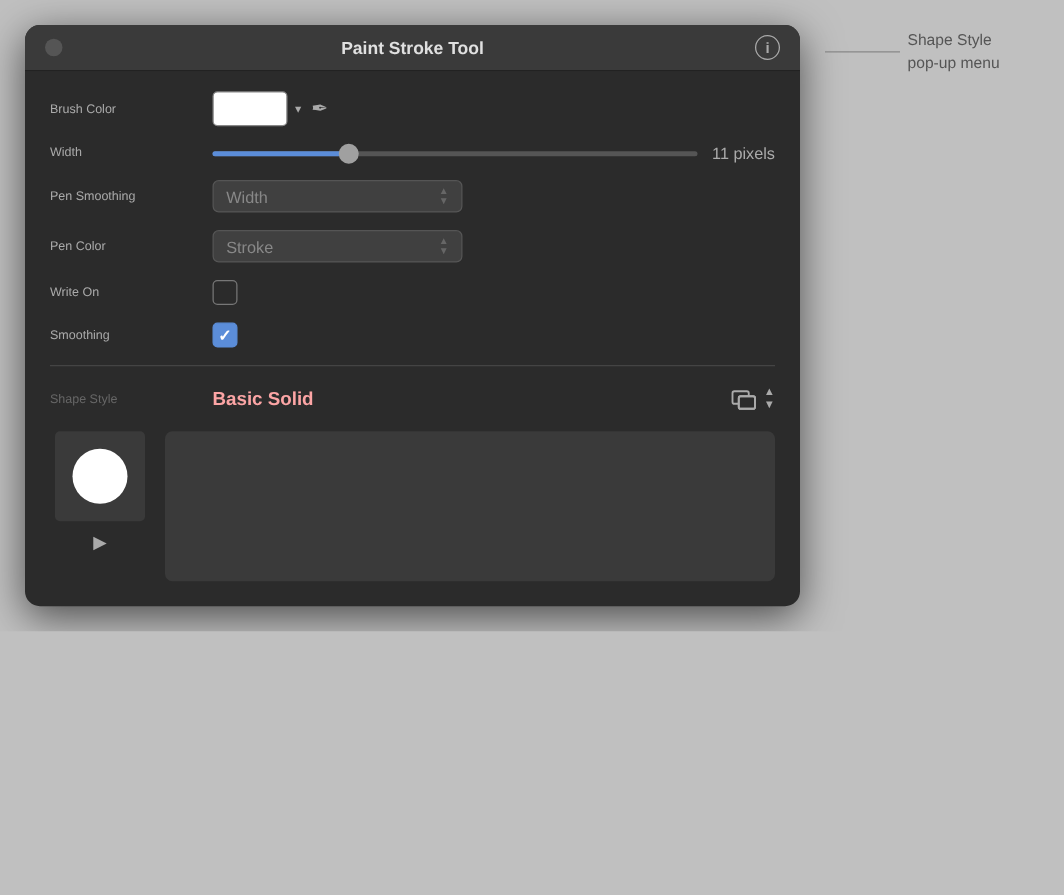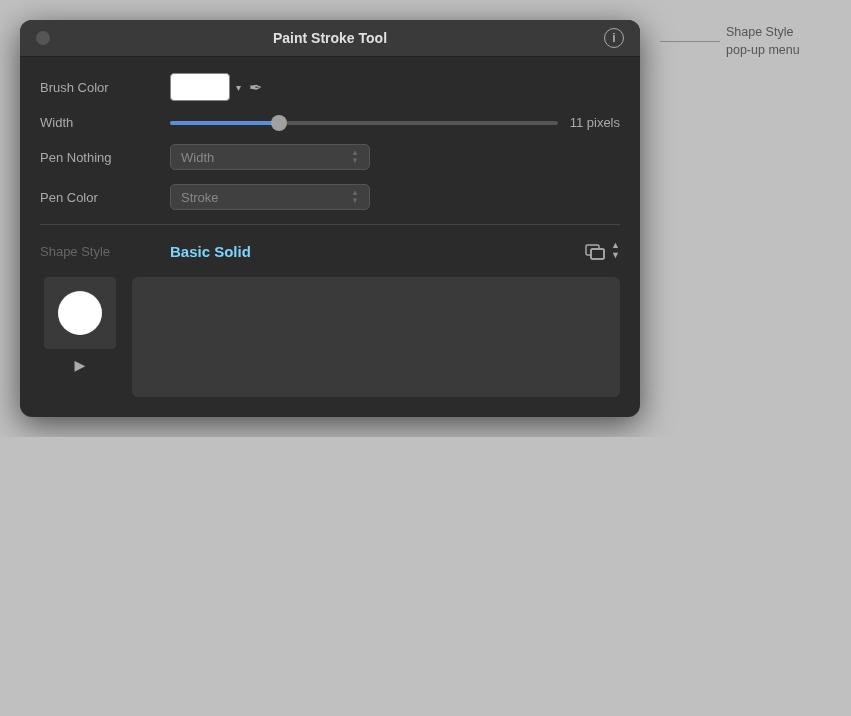--- a/index.html
+++ b/index.html
@@ -68,21 +68,21 @@
     }
 
     .row {
       display: flex;
       align-items: center;
       margin-bottom: 14px;
     }
 
     .label {
       width: 130px;
-      font-size: 13px;
+      font-size: 10px;
       color: #aaa;
       flex-shrink: 0;
     }
 
     .label-dim {
       color: #666;
     }
 
     
     .color-swatch {
@@ -209,21 +209,21 @@
     
     .shape-style-row {
       display: flex;
       align-items: center;
       margin-bottom: 14px;
     }
 
     .basic-solid-label {
       font-size: 15px;
       font-weight: 600;
-      color: #7dd3fc;
+      color: #fca5a5;
       flex: 1;
     }
 
     .shape-style-popup {
       display: flex;
       align-items: center;
       gap: 4px;
       cursor: pointer;
     }
 
@@ -343,42 +343,52 @@
         <div class="slider-container">
           <div class="slider-track">
             <div class="slider-fill"></div>
             <div class="slider-thumb"></div>
           </div>
           <span class="pixel-value">11 pixels</span>
         </div>
       </div>
 
       <div class="row">
-        <span class="label">Pen Nothing</span>
+        <span class="label">Pen Smoothing</span>
         <div class="select-control">
           <span>Width</span>
           <div class="select-arrows">
             <span>▲</span>
             <span>▼</span>
           </div>
         </div>
       </div>
 
       <div class="row">
         <span class="label">Pen Color</span>
         <div class="select-control">
           <span>Stroke</span>
           <div class="select-arrows">
             <span>▲</span>
             <span>▼</span>
           </div>
         </div>
       </div>
 
-
+      <div class="row">
+        <span class="label">Write On</span>
+        <div class="checkbox-wrapper"></div>
+      </div>
+
+      <div class="row">
+        <span class="label">Smoothing</span>
+        <div class="checkbox-wrapper checked">
+          <span class="checkmark">✓</span>
+        </div>
+      </div>
 
       <div class="divider"></div>
 
       <div class="shape-style-row">
         <span class="label label-dim">Shape Style</span>
         <span class="basic-solid-label">Basic Solid</span>
         <div class="shape-style-popup">
           <div class="shape-style-icon">
 
             <svg width="22" height="22" viewBox="0 0 22 22" fill="none">

